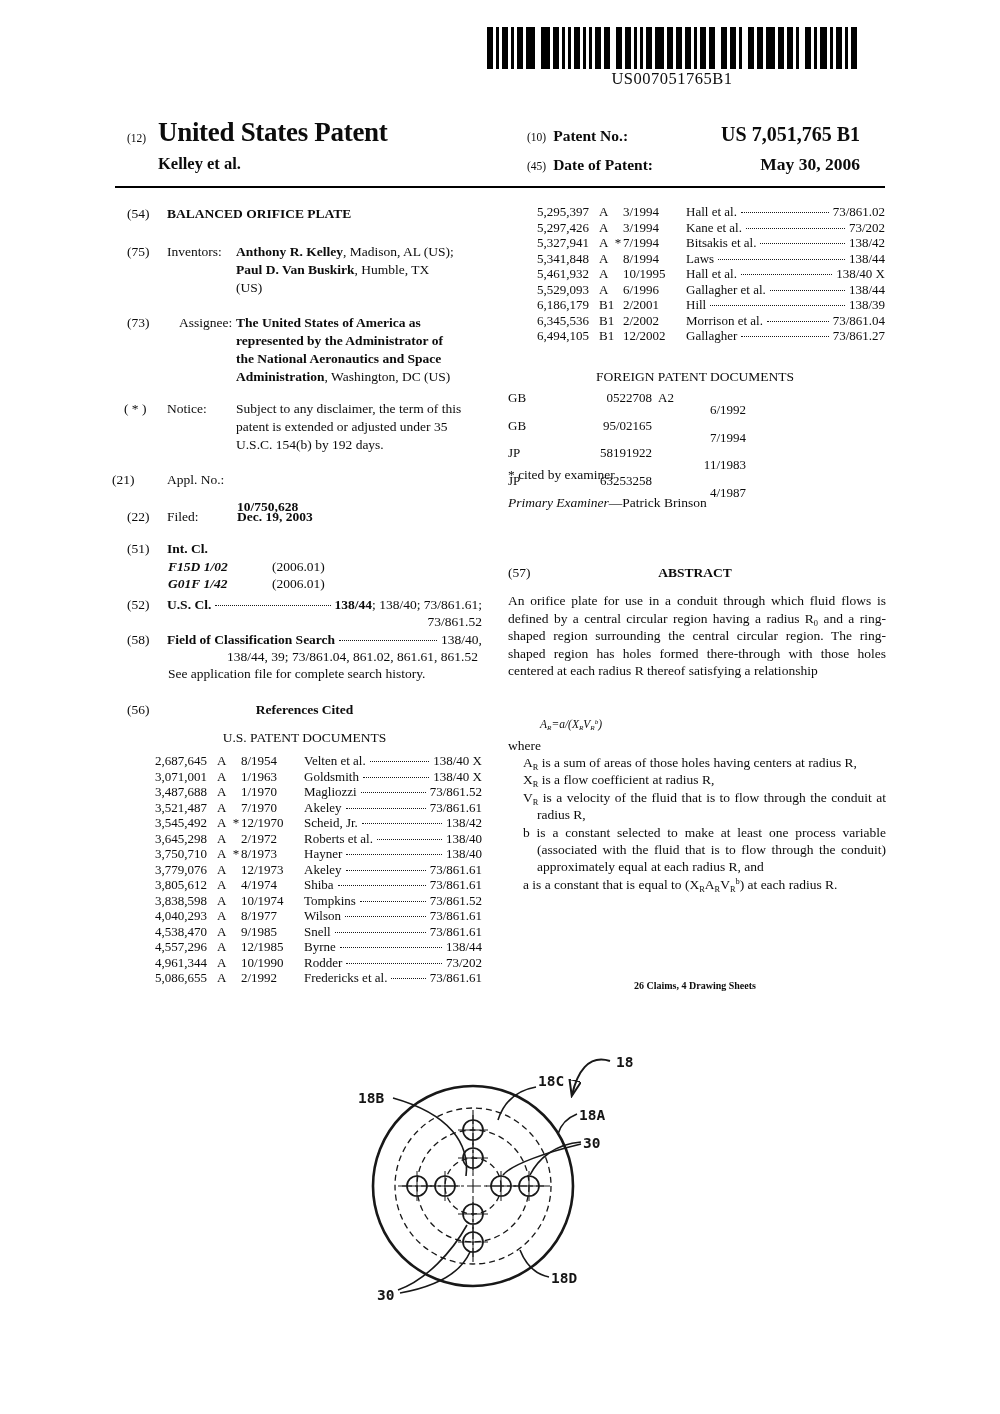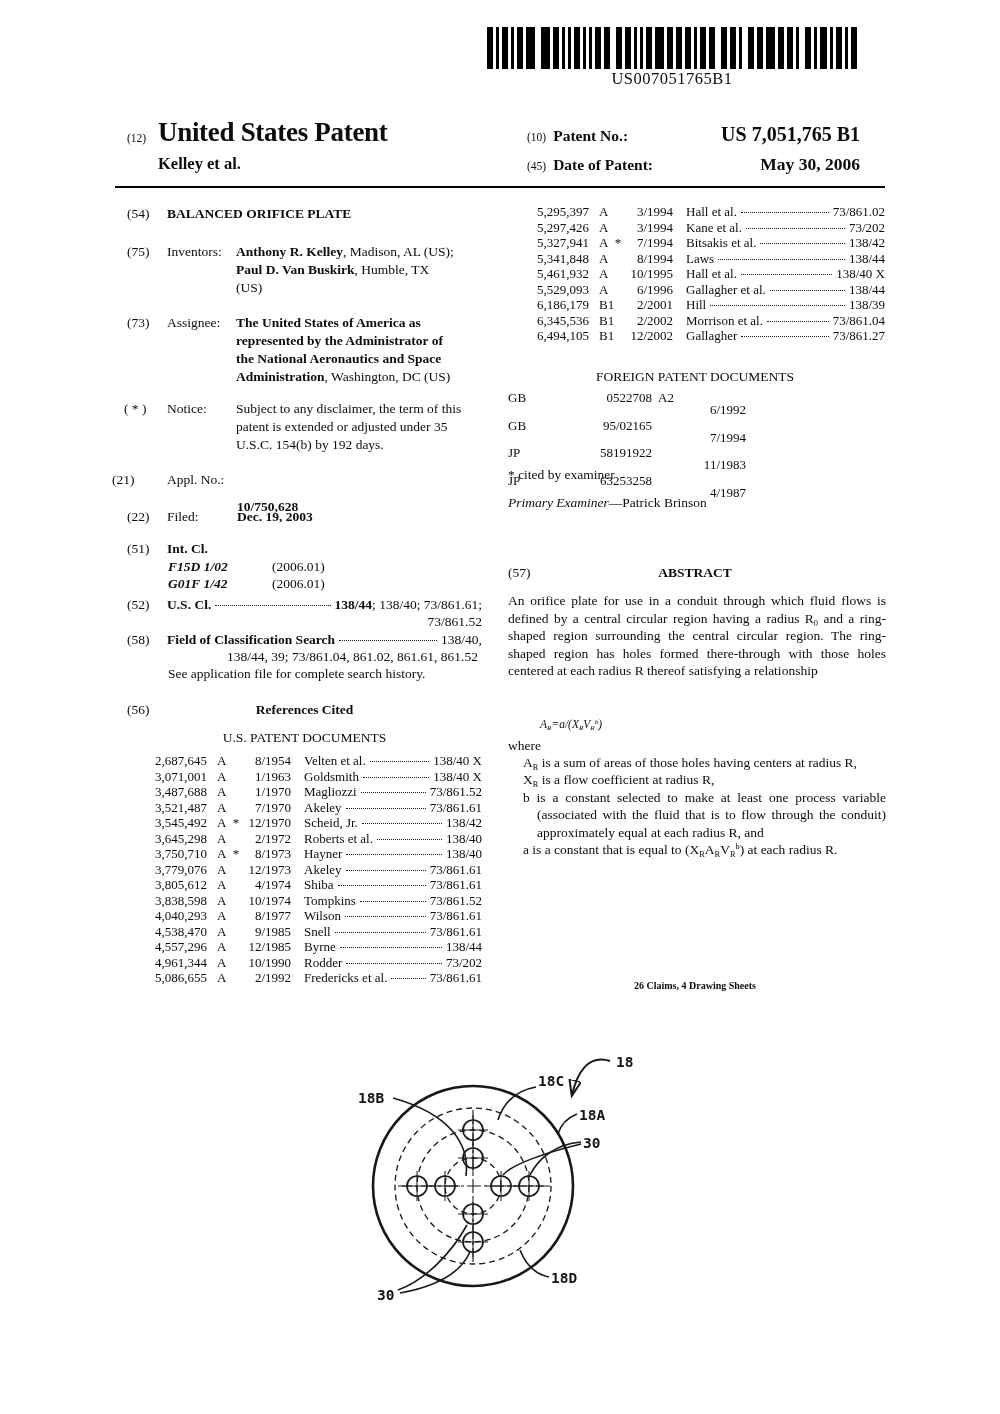--- a/index.html
+++ b/index.html
@@ -35,21 +35,21 @@
   .iclrow{display:flex;line-height:17px;}
   .icls{width:104px;font-weight:bold;font-style:italic;}
   .flexline{display:flex;align-items:baseline;}
   .dots{flex:1;border-bottom:1.5px dotted #191919;margin:0 4px;transform:translateY(-3px);min-width:10px;}
 
   
   .prow{display:flex;align-items:baseline;line-height:15.5px;font-size:13px;white-space:nowrap;}
   .pnum{width:58px;}
   .pkind{width:14px;padding-left:4px;}
   .pstar{width:10px;text-align:center;}
-  .pdate{width:50px;text-align:right;}
+  .pdate{width:50px;text-align:left;}
   .pname{margin-left:13px;}
   .pcls{text-align:right;}
   .sect-title{font-size:13.5px;}
 
   .frow{display:flex;line-height:15.6px;font-size:13px;}
   .fc{width:40px;}
   .fnum{width:104px;text-align:right;}
   .fkind{width:28px;padding-left:6px;}
   .fdate{width:60px;text-align:right;margin-top:12px;}
 
@@ -177,21 +177,21 @@
 
   <span class="abs fcode" style="left:127px;top:243px;">(75)</span>
   <span class="abs" style="left:167px;top:243px;">Inventors:</span>
   <div class="abs lines" style="left:236px;top:243px;width:252px;">
       <div><span style="font-weight: bold;">Anthony R. Kelley</span><span>, Madison, AL (US);</span></div>
       <div><span style="font-weight: bold;">Paul D. Van Buskirk</span><span>, Humble, TX</span></div>
       <div><span>(US)</span></div>
     </div>
 
   <span class="abs fcode" style="left:127px;top:314px;">(73)</span>
-  <span class="abs" style="left:167px;top:314px;text-align:center;">Assignee:</span>
+  <span class="abs" style="left:179px;top:314px;text-align:center;">Assignee:</span>
   <div class="abs lines" style="left:236px;top:314px;width:252px;">
       <div><span style="font-weight: bold;">The United States of America as</span></div>
       <div><span style="font-weight: bold;">represented by the Administrator of</span></div>
       <div><span style="font-weight: bold;">the National Aeronautics and Space</span></div>
       <div><span style="font-weight: bold;">Administration</span><span>, Washington, DC (US)</span></div>
     </div>
 
   <span class="abs fcode" style="left:124px;top:400px;">( * )</span>
   <span class="abs" style="left:167px;top:400px;">Notice:</span>
   <div class="abs lines" style="left:236px;top:400px;width:255px;">
@@ -498,20 +498,21 @@
 
   <span class="abs fcode" style="left:508px;top:564px;">(57)</span>
   <div class="abs c b sect-title" style="left:505px;top:564px;width:380px;">ABSTRACT</div>
 
   <div class="abs j" style="left:508px;top:592px;width:378px;"><span>An orifice plate for use in a conduit through which fluid flows is defined by a central circular region having a radius R</span><sub>0</sub><span> and a ring-shaped region surrounding the central circular region. The ring-shaped region has holes formed there-through with those holes centered at each radius R thereof satisfying a relationship</span></div>
   <div class="abs formula" style="left:540px;top:716px;"><span>A</span><sub>R</sub><span>=a/(X</span><sub>R</sub><span>V</span><sub>R</sub><sup>b</sup><span>)</span></div>
   <div class="abs" style="left:508px;top:737px;">where</div>
   <div class="abs" style="left:508px;top:754px;width:378px;">
       <div class="witem"><span>A</span><sub>R</sub><span> is a sum of areas of those holes having centers at radius R,</span></div>
       <div class="witem"><span>X</span><sub>R</sub><span> is a flow coefficient at radius R,</span></div>
+      <div class="witem"><span>V</span><sub>R</sub><span> is a velocity of the fluid that is to flow through the conduit at radius R,</span></div>
       <div class="witem"><span>b is a constant selected to make at least one process variable (associated with the fluid that is to flow through the conduit) approximately equal at each radius R, and</span></div>
       <div class="witem"><span>a is a constant that is equal to (X</span><sub>R</sub><span>A</span><sub>R</sub><span>V</span><sub>R</sub><sup>b</sup><span>) at each radius R.</span></div>
     </div>
 
   <div class="abs c b claims" style="left:505px;top:977px;width:380px;">26 Claims, 4 Drawing Sheets</div>
 
   <svg class="abs figsvg" style="left:300px;top:1040px;" width="400" height="310" viewBox="0 0 400 310">
     <defs>
       <marker id="ah" markerWidth="9" markerHeight="8" refX="7.5" refY="3" orient="auto">
         <path d="M0,0 L8,3 L0,6 z" fill="#181818" stroke="none"></path>

